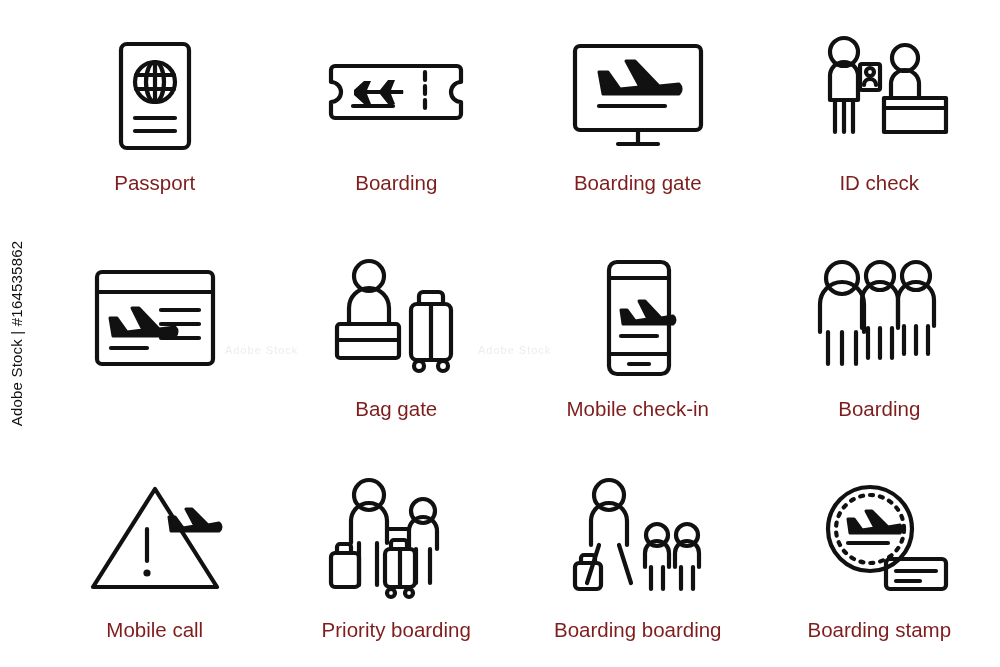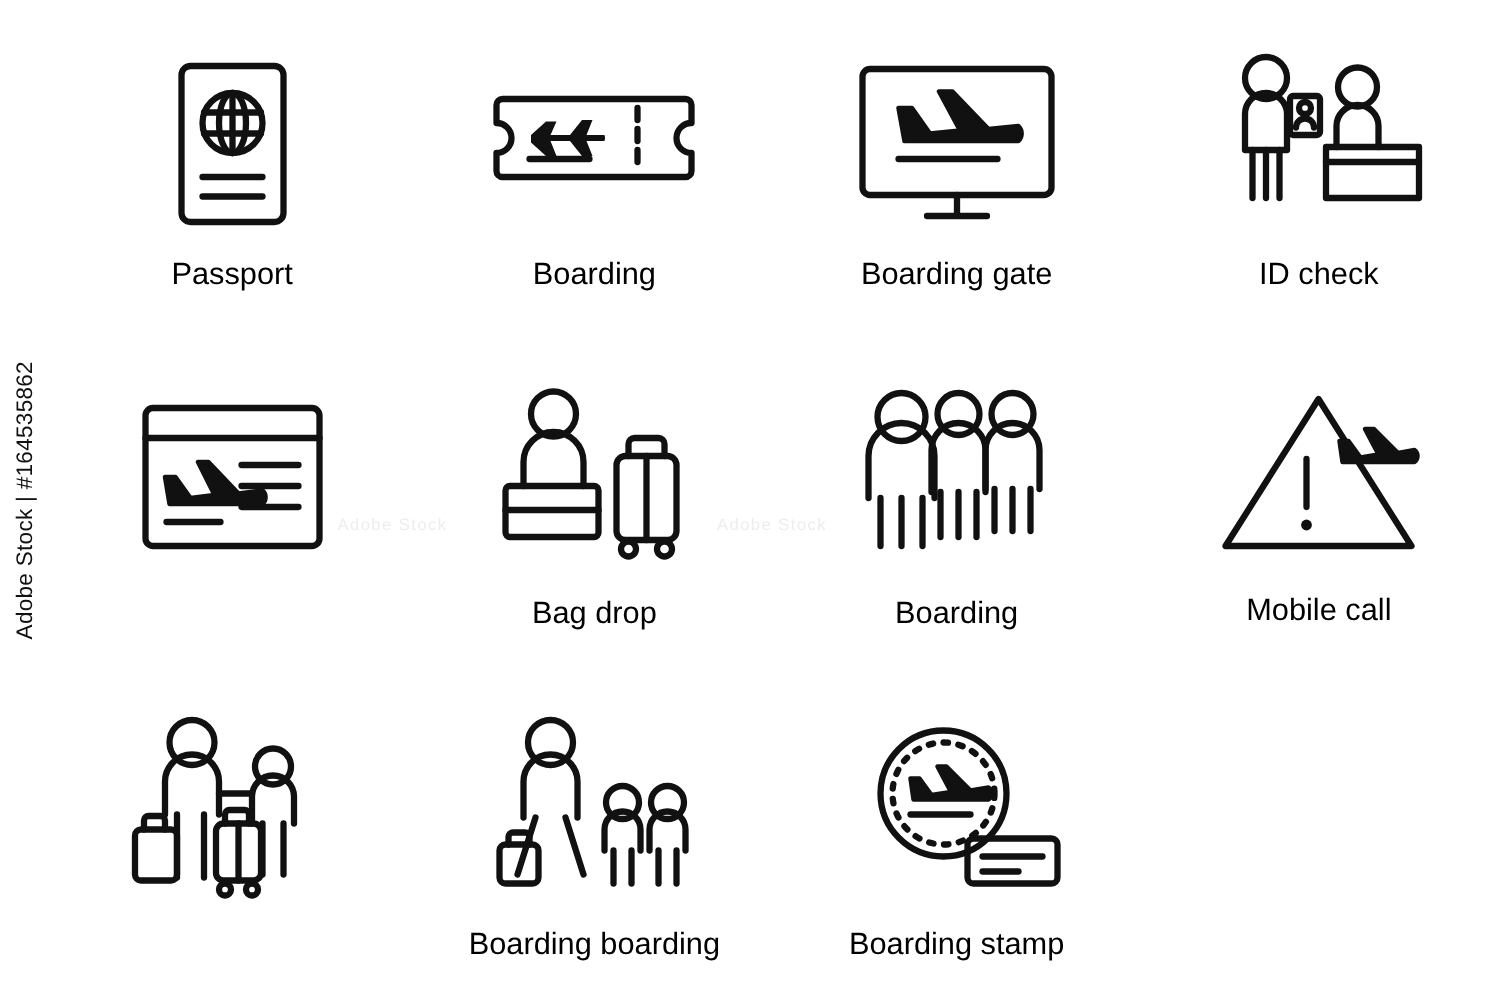--- a/index.html
+++ b/index.html
@@ -73,21 +73,21 @@
     display: flex;
     align-items: center;
     justify-content: center;
   }
   .icon-box svg {
     display: block;
   }
   .cap {
     margin-top: 6px;
     font-size: 20.5px;
-    color: #000000;
+    color: #7f1d1d;
     text-align: center;
     line-height: 1.1;
     font-family: "Liberation Sans", sans-serif;
   }
   
   .row2 .cap { margin-top: 10px; }
   .row3 .cap { margin-top: 8px; }
 </style>
 </head>
 <body>
@@ -187,23 +187,36 @@
           <path d="M28 70 v-16 a20 20 0 0 1 40 0 v16"></path>
           <rect x="16" y="70" width="62" height="34" rx="3"></rect>
           <line x1="16" y1="86" x2="78" y2="86"></line>
           <path d="M98 50 v-8 a4 4 0 0 1 4 -4 h16 a4 4 0 0 1 4 4 v8"></path>
           <rect x="90" y="50" width="40" height="56" rx="6"></rect>
           <line x1="110" y1="50" x2="110" y2="106"></line>
           <circle cx="98" cy="112" r="5"></circle>
           <circle cx="122" cy="112" r="5"></circle>
         </svg>
       </div>
-      <div class="cap">Bag drop</div>
-    </div>
-
+      <div class="cap">Bag gate</div>
+    </div>
+
+    <div class="cell row2">
+      <div class="icon-box">
+        <svg width="110" height="128" viewBox="0 0 110 128" fill="none" stroke="#111" stroke-width="4.2" stroke-linecap="round" stroke-linejoin="round">
+          <rect x="26" y="8" width="60" height="112" rx="8"></rect>
+          <line x1="26" y1="24" x2="86" y2="24"></line>
+          <line x1="26" y1="100" x2="86" y2="100"></line>
+          <line x1="46" y1="110" x2="66" y2="110"></line>
+          <path d="M38 82 h36"></path>
+          <path d="M40 70 l-2 -14 h6 l8 11 l13 -2 l-9 -18 h6 l16 17 l12 -2 a5 5 0 0 1 0 8 z" fill="#111" stroke="#111" stroke-width="3"></path>
+        </svg>
+      </div>
+      <div class="cap">Mobile check-in</div>
+    </div>
 
     <div class="cell row2">
       <div class="icon-box">
         <svg width="150" height="128" viewBox="0 0 150 128" fill="none" stroke="#111" stroke-width="4.2" stroke-linecap="round" stroke-linejoin="round">
           <circle cx="112" cy="22" r="14"></circle>
           <path d="M94 72 v-26 a18 18 0 0 1 36 0 v26"></path>
           <line x1="100" y1="72" x2="100" y2="100"></line>
           <line x1="112" y1="72" x2="112" y2="100"></line>
           <line x1="124" y1="72" x2="124" y2="100"></line>
           <circle cx="76" cy="22" r="14"></circle>
@@ -247,20 +260,21 @@
           <line x1="109" y1="72" x2="109" y2="106"></line>
           <path d="M16 76 v-6 a3 3 0 0 1 3 -3 h8 a3 3 0 0 1 3 3 v6"></path>
           <rect x="10" y="76" width="28" height="34" rx="4"></rect>
           <path d="M70 72 v-6 a3 3 0 0 1 3 -3 h10 a3 3 0 0 1 3 3 v6"></path>
           <rect x="64" y="72" width="30" height="38" rx="5"></rect>
           <line x1="79" y1="72" x2="79" y2="110"></line>
           <circle cx="70" cy="116" r="4"></circle>
           <circle cx="88" cy="116" r="4"></circle>
         </svg>
       </div>
+      <div class="cap">Priority boarding</div>
     </div>
 
     <div class="cell row3">
       <div class="icon-box">
         <svg width="150" height="128" viewBox="0 0 150 128" fill="none" stroke="#111" stroke-width="4.2" stroke-linecap="round" stroke-linejoin="round">
           <circle cx="46" cy="18" r="15"></circle>
           <path d="M28 68 v-24 a18 18 0 0 1 36 0 v24"></path>
           <path d="M36 68 l-12 38"></path>
           <path d="M56 68 l12 38"></path>
           <path d="M18 86 v-5 a3 3 0 0 1 3 -3 h8 a3 3 0 0 1 3 3 v5"></path>

